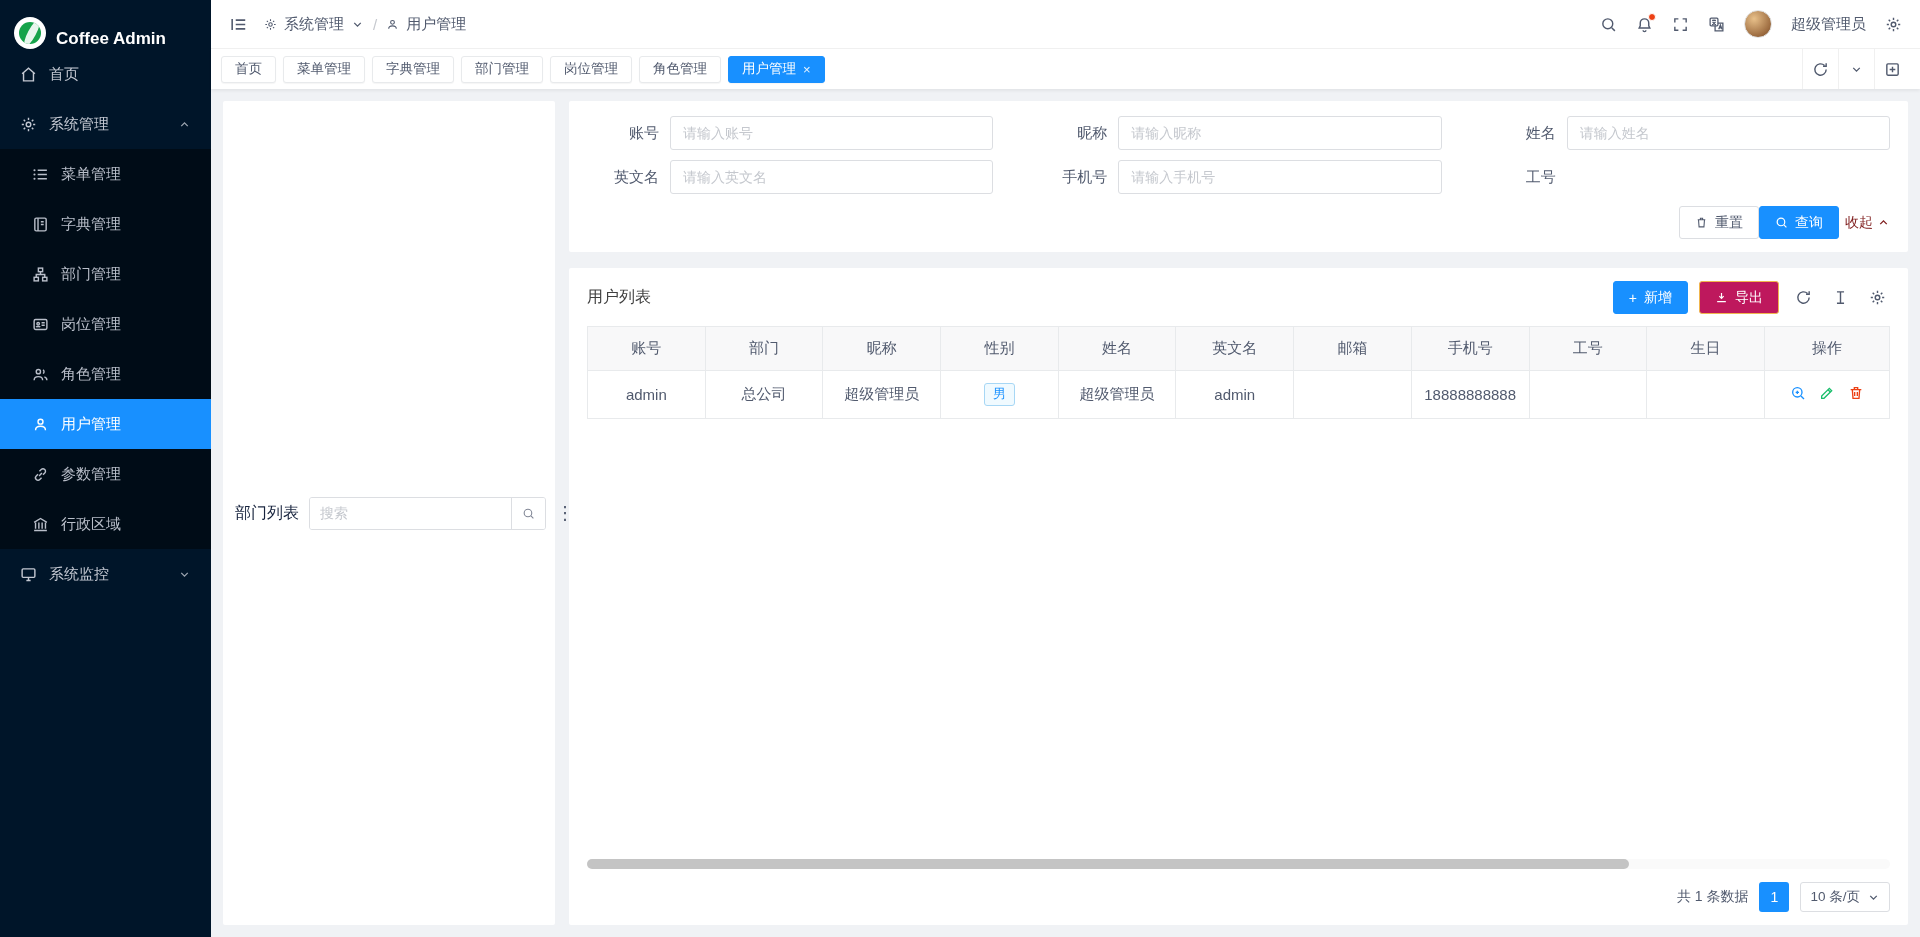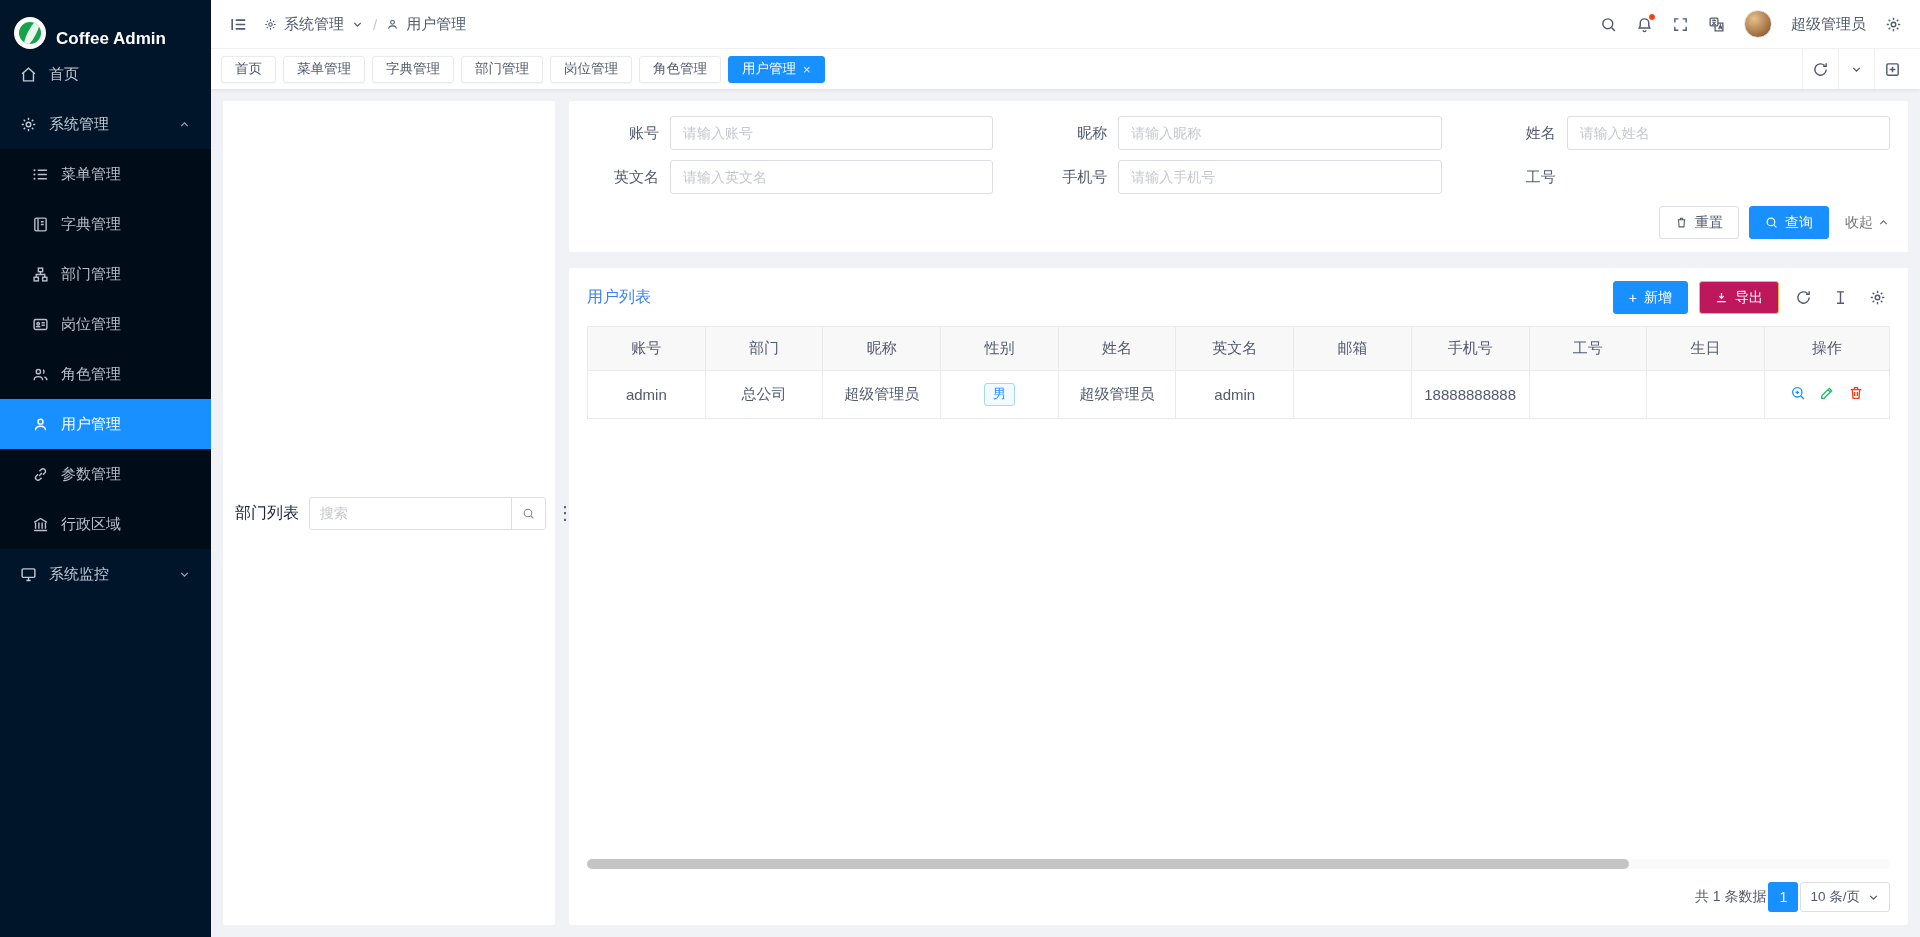--- a/index.html
+++ b/index.html
@@ -66,46 +66,46 @@
   
   .right-col { flex:1; display:flex; flex-direction:column; gap:16px; min-width:0; }
 
   
   .search-card { background:#fff; border-radius:2px; padding:15px 18px 13px; }
   .form-grid { display:grid; grid-template-columns:1fr 1fr 1fr; column-gap:42px; row-gap:10px; }
   .form-item { display:flex; align-items:center; gap:11px; min-width:0; }
   .form-item label { width:72px; flex-shrink:0; text-align:right; font-size:15px; color:#515a6e; white-space:nowrap; }
   .form-item input { flex:1; min-width:0; height:34px; border:1px solid #dcdee2; border-radius:3px; padding:0 12px; font-size:14px; color:#515a6e; outline:none; background:#fff; }
   .form-item input::placeholder { color:#c5c8ce; }
-  .form-actions { display:flex; justify-content:flex-end; align-items:center; gap:10px; margin-top:12px; }
+  .form-actions { display:flex; justify-content:flex-end; align-items:center; margin-top:12px; }
   .btn { height:33px; display:inline-flex; align-items:center; gap:7px; padding:0 15px; border-radius:3px; border:1px solid #dcdee2; background:#fff; font-size:14px; color:#515a6e; cursor:pointer; white-space:nowrap; }
   .btn-primary { background:#1890ff; border-color:#1890ff; color:#fff; }
   .btn-export { background:#be185d; border-color:#f0b64d; color:#fff; }
-  .link-collapse { display:inline-flex; align-items:center; gap:4px; color:#737373; font-size:14px; cursor:pointer; margin-left:6px; }
+  .link-collapse { display:inline-flex; align-items:center; gap:4px; color:#7f1d1d; font-size:14px; cursor:pointer; margin-left:6px; }
 
   
   .table-card { flex:1; background:#fff; border-radius:2px; padding:13px 18px 8px; display:flex; flex-direction:column; min-height:0; }
   .table-head { display:flex; align-items:center; }
-  .card-title { font-size:16px; color:#3b82f6; }
+  .card-title { font-size:16px; color:#404040; }
   .table-actions { margin-left:auto; display:flex; align-items:center; gap:11px; }
   .icon-btn { display:inline-flex; align-items:center; justify-content:center; width:26px; height:26px; color:#515a6e; cursor:pointer; }
   .tbl-wrap { margin-top:12px; }
   table { width:100%; border-collapse:collapse; table-layout:fixed; }
   th, td { border:1px solid #e8eaec; text-align:center; font-size:15px; color:#515a6e; overflow:hidden; white-space:nowrap; }
   th { background:#f8f8f9; height:44px; font-weight:normal; }
   td { height:48px; background:#fff; }
   .op-col { box-shadow:-8px 0 8px -8px rgba(0,0,0,.28); }
   .tag-blue { display:inline-block; padding:2px 8px; font-size:13px; line-height:1.3; color:#1890ff; background:#f0faff; border:1px solid #a7d7f5; border-radius:3px; }
   .op-icons { display:inline-flex; align-items:center; gap:13px; }
   .op-ico { width:16px; height:16px; display:inline-flex; cursor:pointer; }
   .op-view { color:#1890ff; } .op-edit { color:#19be6b; } .op-del { color:#ed4014; }
   .spacer { flex:1; }
   .hscroll { height:10px; background:#fafafa; border-radius:5px; position:relative; margin-bottom:4px; }
   .hscroll-thumb { position:absolute; left:0; top:0; height:10px; width:80%; background:#c4c4c4; border-radius:5px; cursor:grab; }
-  .pager { display:flex; align-items:center; justify-content:flex-end; gap:2px; padding:9px 0 5px; font-size:14px; color:#515a6e; }
+  .pager { display:flex; align-items:center; justify-content:flex-end; gap:11px; padding:9px 0 5px; font-size:14px; color:#515a6e; }
   .page-num { min-width:30px; height:30px; padding:0 6px; background:#1890ff; color:#fff; border-radius:3px; display:inline-flex; align-items:center; justify-content:center; font-size:14px; cursor:pointer; }
   .page-size { height:30px; border:1px solid #dcdee2; border-radius:3px; background:#fff; display:inline-flex; align-items:center; gap:7px; padding:0 9px; font-size:13.5px; cursor:pointer; }
 </style>
 </head>
 <body>
 
 <div class="app">
 
   <aside class="sidebar">
     <div class="logo">

